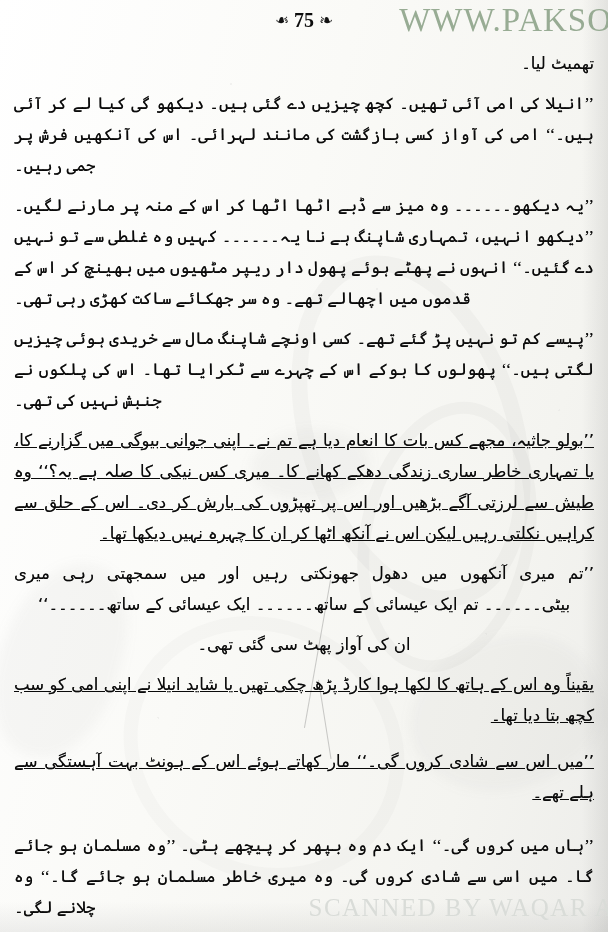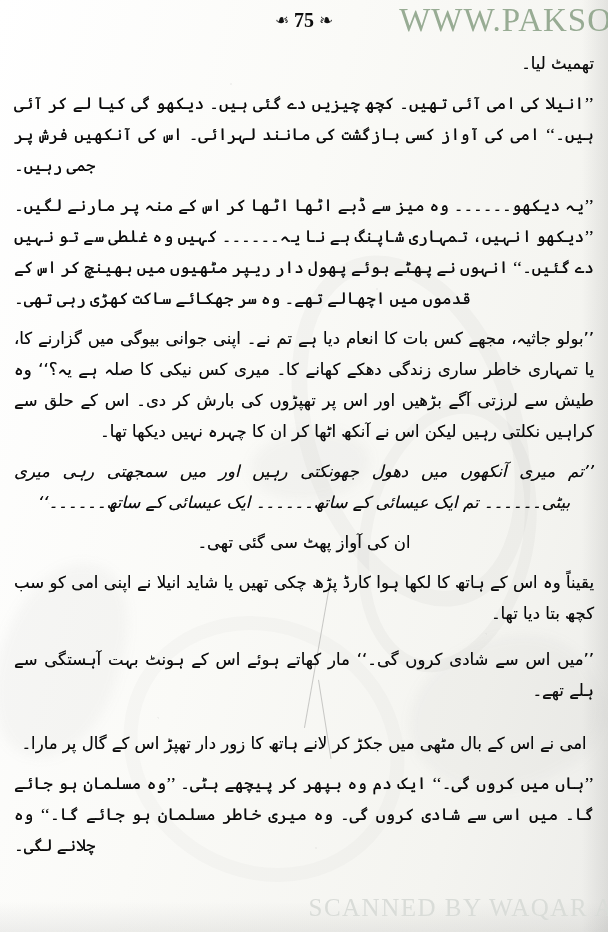--- a/index.html
+++ b/index.html
@@ -146,22 +146,22 @@
     line-height: 31px;
     text-align: justify;
     text-align-last: left;
     
     text-shadow: 0 0 0.4px rgba(0,0,0,0.55);
   }
   .para.align-right { text-align: left; text-align-last: right; }
   .para.align-center { text-align: center; text-align-last: center; }
 
   
-  .para.last-right { text-align-last: right; }
-  .para.last-center { text-align-last: center; font-style: italic; }
+  .para.last-right { text-align-last: right; text-decoration: underline; }
+  .para.last-center { text-align-last: center; }
   .para.last-left { text-align-last: left; font-family: Liberation Serif, serif; }
 
   .spacer-sm { height: 6px; }
   .spacer-md { height: 13px; }
 </style>
 </head>
 <body>
 
 <div class="page">
 
@@ -184,27 +184,27 @@
     <span class="ornament left">❧</span>
     <span class="page-number">75</span>
     <span class="ornament right">❧</span>
   </div>
 
   <div class="content">
 
     <p class="para align-right">تھمیٹ لیا۔</p>
     <p class="para last-left">’’انیلا کی امی آئی تھیں۔ کچھ چیزیں دے گئی ہیں۔ دیکھو گی کیا لے کر آئی ہیں۔‘‘ امی کی آواز کسی بازگشت کی مانند لہرائی۔ اس کی آنکھیں فرش پر جمی رہیں۔</p>
     <p class="para last-left">’’یہ دیکھو۔۔۔۔۔۔ وہ میز سے ڈبے اٹھا اٹھا کر اس کے منہ پر مارنے لگیں۔ ’’دیکھو انہیں، تمہاری شاپنگ ہے نا یہ۔۔۔۔۔۔ کہیں وہ غلطی سے تو نہیں دے گئیں۔‘‘ انہوں نے پھٹے ہوئے پھول دار ریپر مٹھیوں میں بھینچ کر اس کے قدموں میں اچھالے تھے۔ وہ سر جھکائے ساکت کھڑی رہی تھی۔</p>
+    <p class="para last-left">’’پیسے کم تو نہیں پڑ گئے تھے۔ کسی اونچے شاپنگ مال سے خریدی ہوئی چیزیں لگتی ہیں۔‘‘ پھولوں کا بوکے اس کے چہرے سے ٹکرایا تھا۔ اس کی پلکوں نے جنبش نہیں کی تھی۔</p>
     <p class="para last-right">’’بولو جاثیہ، مجھے کس بات کا انعام دیا ہے تم نے۔ اپنی جوانی بیوگی میں گزارنے کا، یا تمہاری خاطر ساری زندگی دھکے کھانے کا۔ میری کس نیکی کا صلہ ہے یہ؟‘‘ وہ طیش سے لرزتی آگے بڑھیں اور اس پر تھپڑوں کی بارش کر دی۔ اس کے حلق سے کراہیں نکلتی رہیں لیکن اس نے آنکھ اٹھا کر ان کا چہرہ نہیں دیکھا تھا۔</p>
     <p class="para last-center">’’تم میری آنکھوں میں دھول جھونکتی رہیں اور میں سمجھتی رہی میری بیٹی۔۔۔۔۔۔ تم ایک عیسائی کے ساتھ۔۔۔۔۔۔ ایک عیسائی کے ساتھ۔۔۔۔۔۔‘‘</p>
     <p class="para align-center">ان کی آواز پھٹ سی گئی تھی۔</p>
     <p class="para last-right">یقیناً وہ اس کے ہاتھ کا لکھا ہوا کارڈ پڑھ چکی تھیں یا شاید انیلا نے اپنی امی کو سب کچھ بتا دیا تھا۔</p>
     <div class="spacer-sm"></div>
     <p class="para last-right">’’میں اس سے شادی کروں گی۔‘‘ مار کھاتے ہوئے اس کے ہونٹ بہت آہستگی سے ہلے تھے۔</p>
     <div class="spacer-md"></div>
-    <p class="para align-center">امی نے اس کے بال مٹھی میں جکڑ کر لانے ہاتھ کا زور دار تھپڑ اس کے گال پر مارا۔</p>
     <p class="para last-left">’’ہاں میں کروں گی۔‘‘ ایک دم وہ بپھر کر پیچھے ہٹی۔ ’’وہ مسلمان ہو جائے گا۔ میں اسی سے شادی کروں گی۔ وہ میری خاطر مسلمان ہو جائے گا۔‘‘ وہ چلانے لگی۔</p>
 
   </div>
 
   <div class="watermark-bottom">SCANNED BY WAQAR A</div>
 
 </div>
 
 </body></html>

